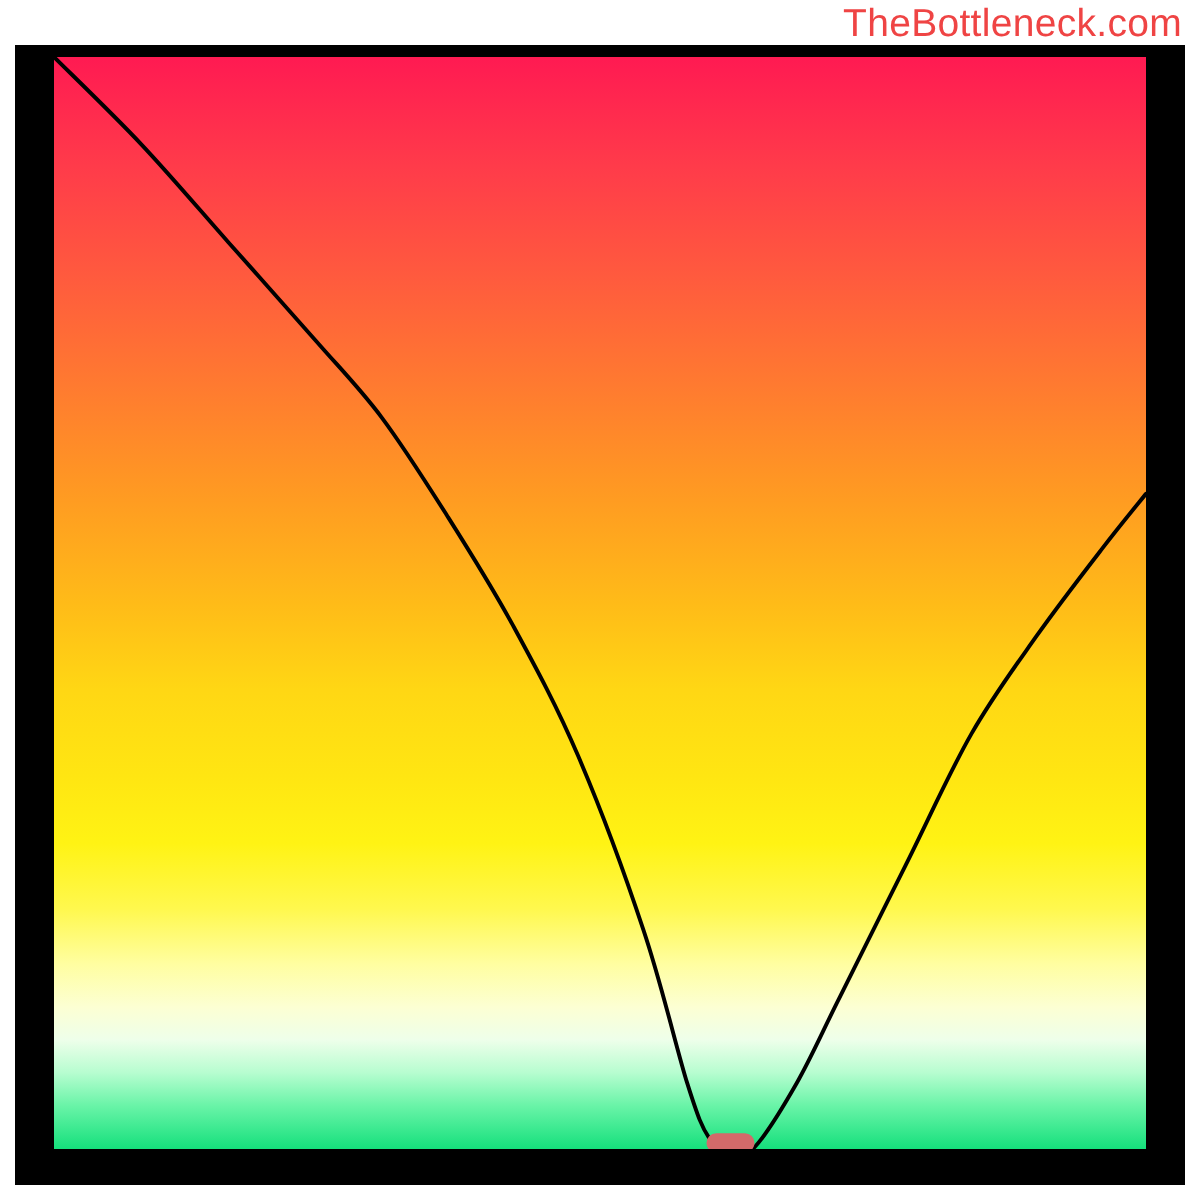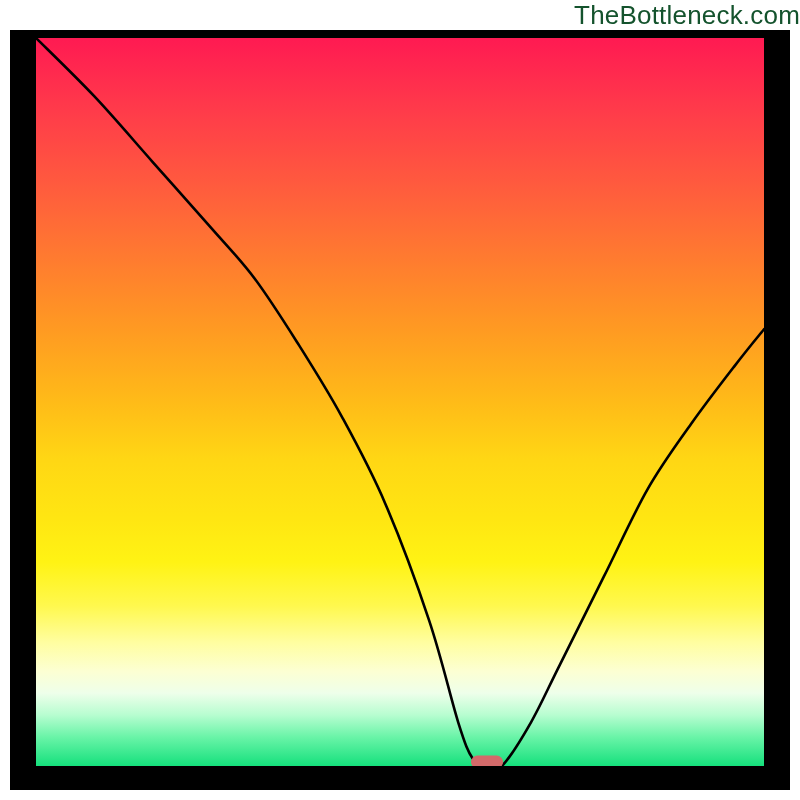--- a/index.html
+++ b/index.html
@@ -12,24 +12,24 @@
   }
   .frame {
     position: relative;
     width: 800px;
     height: 800px;
     background: #ffffff;
   }
   .watermark {
     position: absolute;
     top: 0;
-    right: 0;
+    right: 12px;
     font-size: 26px;
     font-weight: 500;
-    color: #14532d;
+    color: #ef4444;
     letter-spacing: 0.2px;
   }
   .plot-outer {
     position: absolute;
     left: 10px;
     top: 30px;
     width: 780px;
     height: 760px;
     background: #000000;
   }

